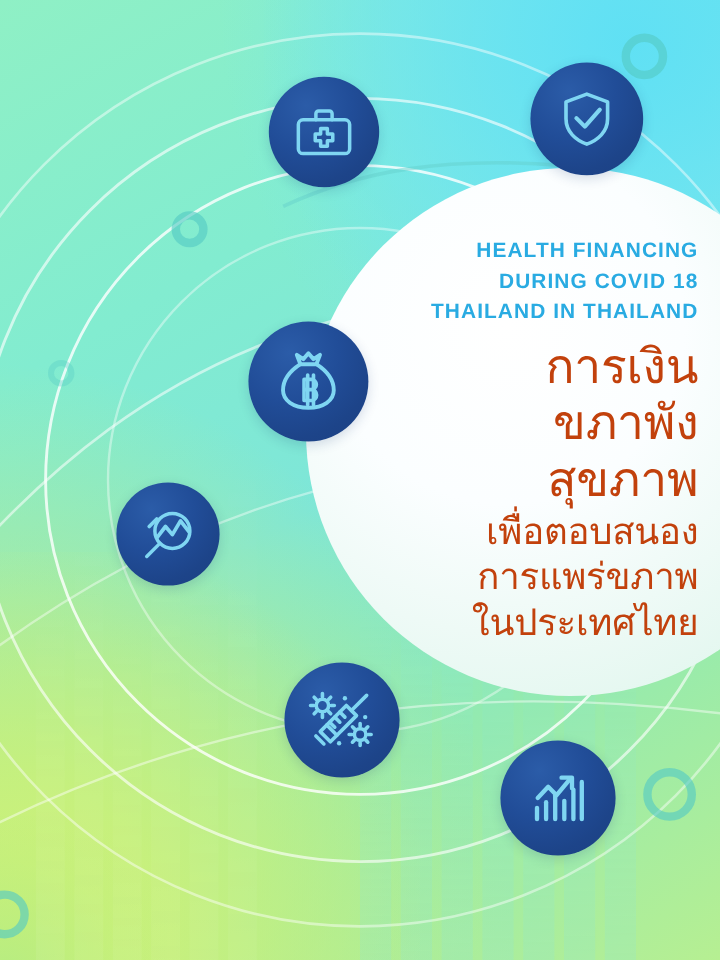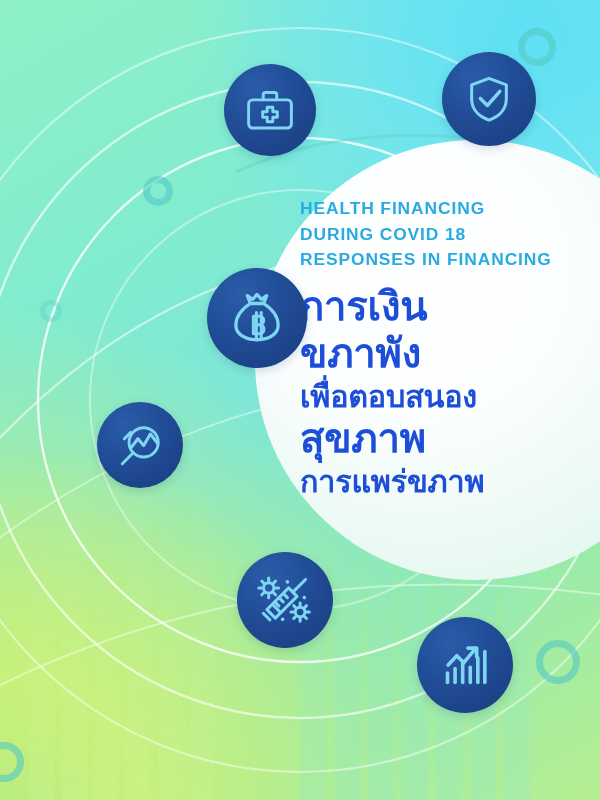--- a/index.html
+++ b/index.html
@@ -61,34 +61,34 @@
     width:440px; height:440px;
     border-radius:50%;
     background:radial-gradient(circle at 38% 30%, #ffffff 0%, #fbfeff 36%, #eefaf6 62%, #e3f7ef 82%, #dff6ee 100%);
   }
 
   
   .text-block {
     position:absolute;
     left:300px; top:196px;
     width:282px;
-    text-align:left;
+    text-align:right;
   }
   .eng {
     color:#29abe2;
     font-weight:bold;
     font-size:17.4px;
     line-height:25.5px;
     letter-spacing:.9px;
     white-space:nowrap;
   }
   .thai-wrap { margin-top:10px; }
   .thai {
-    color:#1d4ed8;
-    font-weight:bold;
+    color:#c2410c;
+    font-weight:normal;
     white-space:nowrap;
   }
   .thai.big   { font-size:40px; line-height:47px; letter-spacing:-.2px; }
   .thai.small { font-size:30.5px; line-height:38px; letter-spacing:-.2px; }
 
   
   .badge {
     position:absolute;
     border-radius:50%;
     background:radial-gradient(circle at 34% 26%, #2b5ca8 0%, #214d98 42%, #1d4489 72%, #1b3f82 100%);
@@ -153,28 +153,29 @@
   <div class="ring" style="left:518px;top:28px;width:38px;height:38px;"></div>
   <div class="ring" style="left:536px;top:640px;width:44px;height:44px;"></div>
   <div class="ring" style="left:-16px;top:742px;width:40px;height:40px;"></div>
   <div class="ring" style="left:40px;top:300px;width:22px;height:22px;border-width:5px;opacity:.55;"></div>
 
   <div class="hero-circle"></div>
 
   <div class="text-block">
     <div class="eng">HEALTH FINANCING</div>
     <div class="eng">DURING COVID 18</div>
-    <div class="eng">RESPONSES IN FINANCING</div>
+    <div class="eng">THAILAND IN THAILAND</div>
 
     <div class="thai-wrap">
       <div class="thai big">การเงิน</div>
       <div class="thai big">ขภาพัง</div>
+      <div class="thai big">สุขภาพ</div>
       <div class="thai small">เพื่อตอบสนอง</div>
-      <div class="thai big">สุขภาพ</div>
       <div class="thai small">การแพร่ขภาพ</div>
+      <div class="thai small">ในประเทศไทย</div>
     </div>
   </div>
 
   <div class="badge" style="left:224px;top:64px;width:92px;height:92px;">
     <svg width="54" height="54" viewBox="0 0 48 48" fill="none" stroke="#7fd6f2" stroke-width="2.6" stroke-linecap="round" stroke-linejoin="round">
       <rect x="5" y="15" width="38" height="25" rx="3.5"></rect>
       <path d="M18 15 V10.5 a2 2 0 0 1 2-2 h8 a2 2 0 0 1 2 2 V15"></path>
       <path d="M21.5 21.5 h5 v4 h4 v5 h-4 v4 h-5 v-4 h-4 v-5 h4 z"></path>
     </svg>
   </div>

